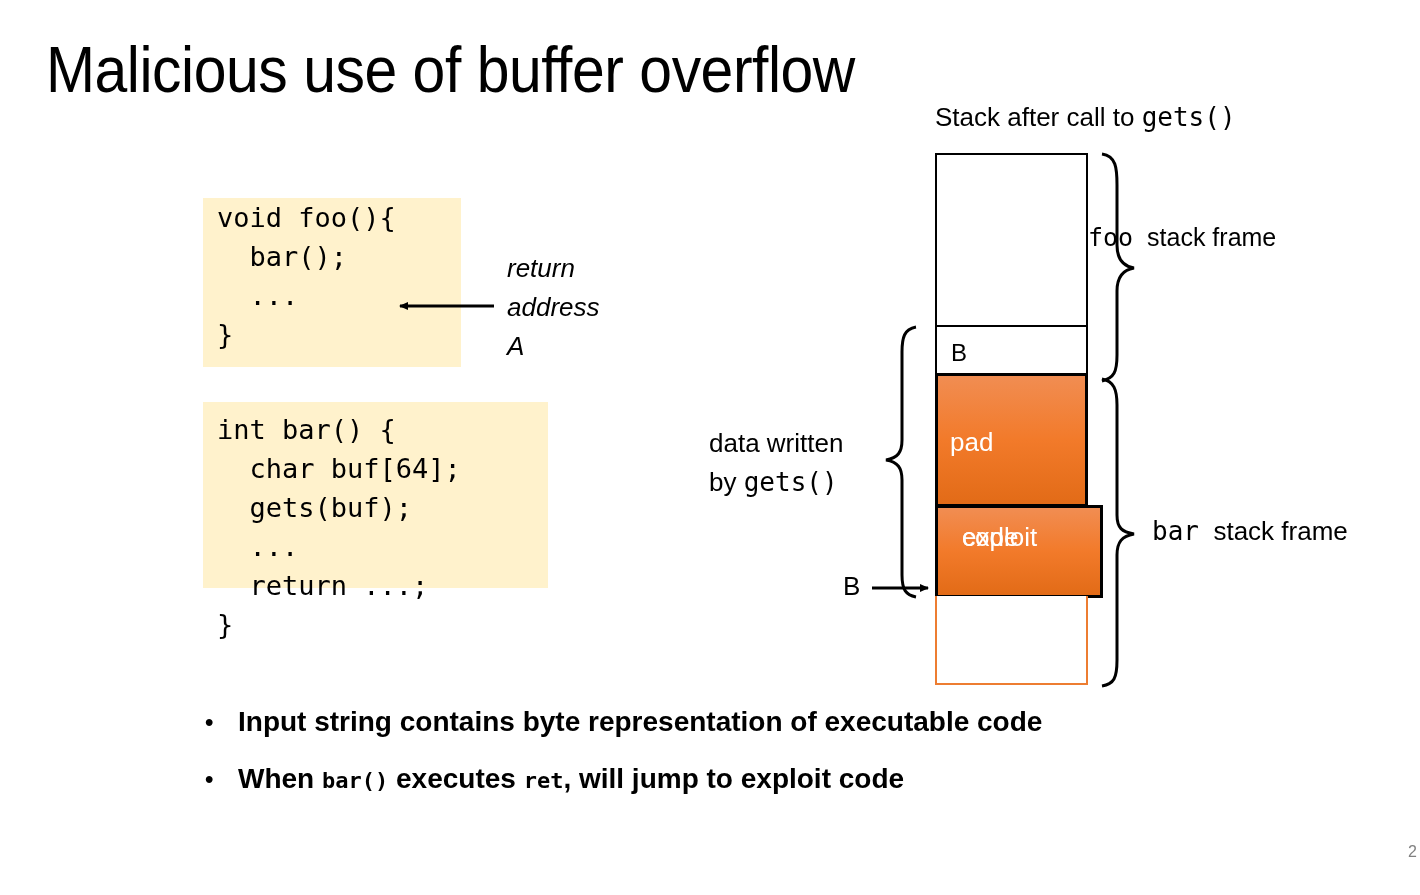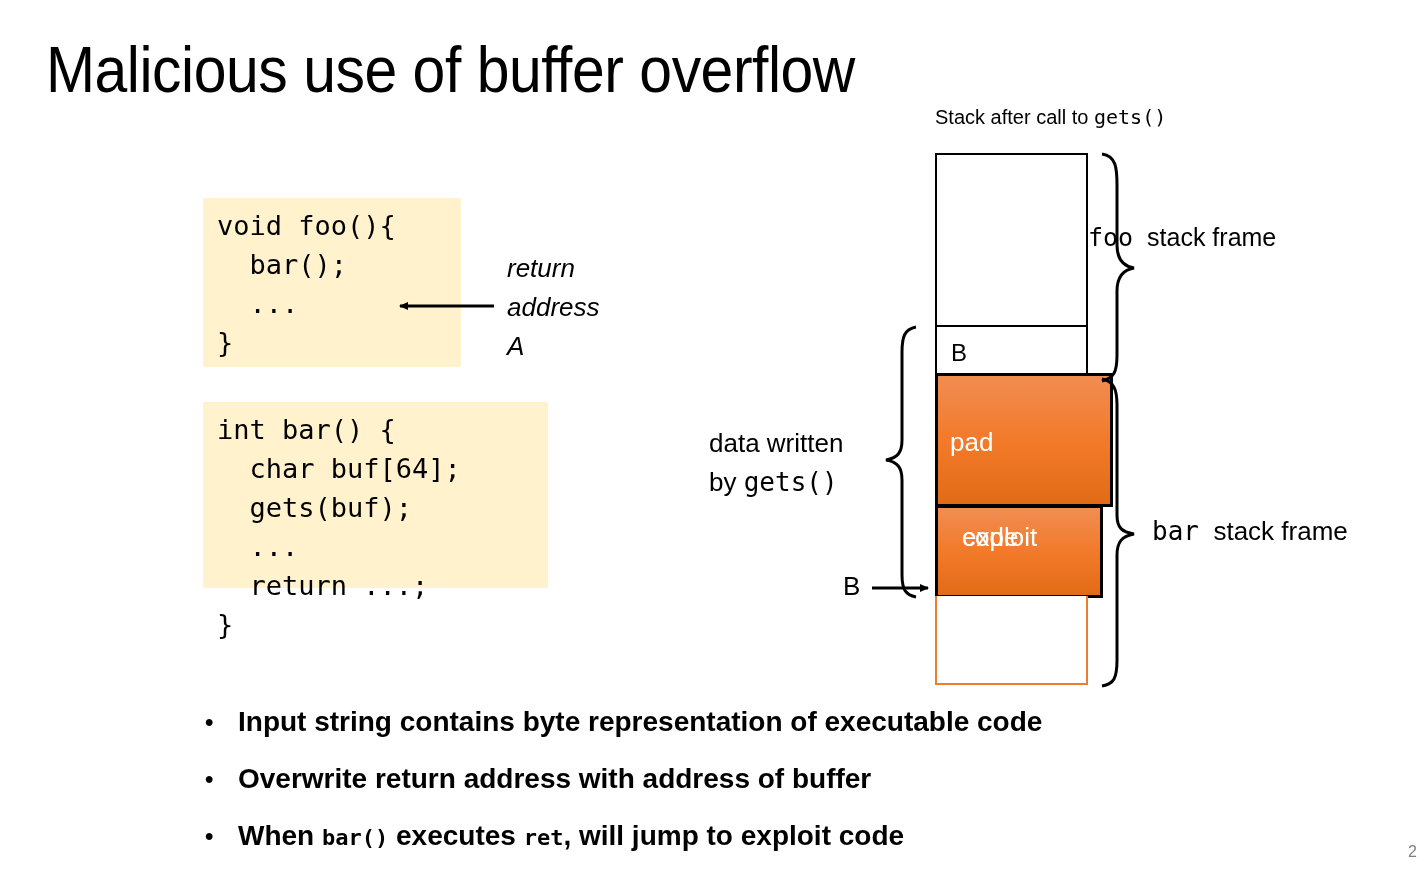--- a/index.html
+++ b/index.html
@@ -6,35 +6,35 @@
   body { width: 1420px; height: 895px; position: relative; overflow: hidden;
          font-family: "Liberation Sans", sans-serif; color: #000; }
   .abs { position: absolute; }
   .title { left: 46px; top: 28px; font-size: 64px; line-height: 84px; font-weight: 400;
            letter-spacing: -0.5px; white-space: nowrap; transform: scaleX(0.92); transform-origin: left top; }
   .mono { font-family: "DejaVu Sans Mono", "Liberation Mono", monospace; }
   .code-box { background: #fff2cc; }
   .code-box pre { margin: 0; font-family: "DejaVu Sans Mono", "Liberation Mono", monospace;
                   font-size: 27px; line-height: 39px; color: #000; }
   #foo-box { left: 203px; top: 198px; width: 258px; height: 169px; }
-  #foo-box pre { padding: 8px 0 0 14px; }
+  #foo-box pre { padding: 0 0 0 14px; }
   #bar-box { left: 203px; top: 402px; width: 345px; height: 186px; }
   #bar-box pre { padding: 8px 0 0 14px; }
   .label { font-size: 26px; line-height: 39px; white-space: nowrap; font-style: italic; }
   #ret-label { left: 507px; top: 249px; }
-  #stack-caption { left: 935px; top: 99px; font-size: 20px; line-height: 36px; white-space: nowrap; }
+  #stack-caption { left: 935px; top: 99px; font-size: 26px; line-height: 36px; white-space: nowrap; }
   #foo-frame-label { left: 1088px; top: 223px; font-size: 25px; white-space: nowrap; }
   #bar-frame-label { left: 1152px; top: 516px; font-size: 26px; white-space: nowrap; }
   #data-written { left: 709px; top: 424px; font-size: 26px; line-height: 39px; white-space: nowrap; }
   #b-pointer-label { left: 843px; top: 571px; font-size: 26px; }
   .cell { position: absolute; box-sizing: border-box; }
   #cell-foo-top { left: 935px; top: 153px; width: 153px; height: 174px; border: 2px solid #000; background: #fff; }
   #cell-b { left: 935px; top: 325px; width: 153px; height: 50px; border: 2px solid #000; border-bottom: none; background: #fff; }
   #cell-b span { position: absolute; left: 14px; top: 12px; font-size: 24px; }
-  #cell-pad { left: 935px; top: 373px; width: 178px; height: 134px; border: 3px solid #000;
+  #cell-pad { left: 935px; top: 373px; width: 153px; height: 134px; border: 3px solid #000;
               background: linear-gradient(#f18d52, #f27a2a 50%, #e26b17); }
   #cell-exploit { left: 935px; top: 505px; width: 168px; height: 93px; border: 3px solid #000;
                   background: linear-gradient(#f18d52, #f27a2a 50%, #e26b17); }
   #cell-pad span, #cell-exploit span { position: absolute; left: 12px; color: #fff; font-size: 26px; line-height: 39px; }
   #cell-pad span { top: 47px; }
   #cell-exploit span { top: 5px; }
   #cell-empty { left: 935px; top: 596px; width: 153px; height: 89px; border: 2px solid #ed7d31; border-top: none; background: #fff; }
   #bullets { left: 205px; top: 693px; margin: 0; padding: 0; list-style: none; }
   #bullets li { font-size: 28px; line-height: 57px; white-space: nowrap; position: relative; padding-left: 33px; font-weight: bold; }
   #bullets li::before { content: "•"; position: absolute; left: 0; top: 0; font-size: 24px; }
@@ -112,17 +112,16 @@
 
   <path d="M1102,379 C1114,381 1117,390 1117,405 L1117,515 C1117,528 1122,532 1134,534 C1122,536 1117,542 1117,555 L1117,660 C1117,678 1114,684 1102,686" fill="none" stroke="#000" stroke-width="3"></path>
 
   <path d="M916,327 C904,329 902,338 902,352 L902,440 C902,452 898,458 886,460 C898,462 902,468 902,480 L902,575 C902,590 906,595 916,597" fill="none" stroke="#000" stroke-width="3"></path>
 
   <line x1="872" y1="588" x2="928" y2="588" stroke="#000" stroke-width="3" marker-end="url(#ah)"></line>
 </svg>
 
 <ul class="abs" id="bullets">
   <li><span>Input string contains byte representation of executable code</span></li>
-  <li><span>Overwrite return address with address of buffer</span></li>
   <li><span>When </span><span class="mono">bar()</span><span> executes </span><span class="mono">ret</span><span>, will jump to exploit code</span></li>
 </ul>
 
 <div class="abs" id="page-num">2</div>
 
 </body></html>

